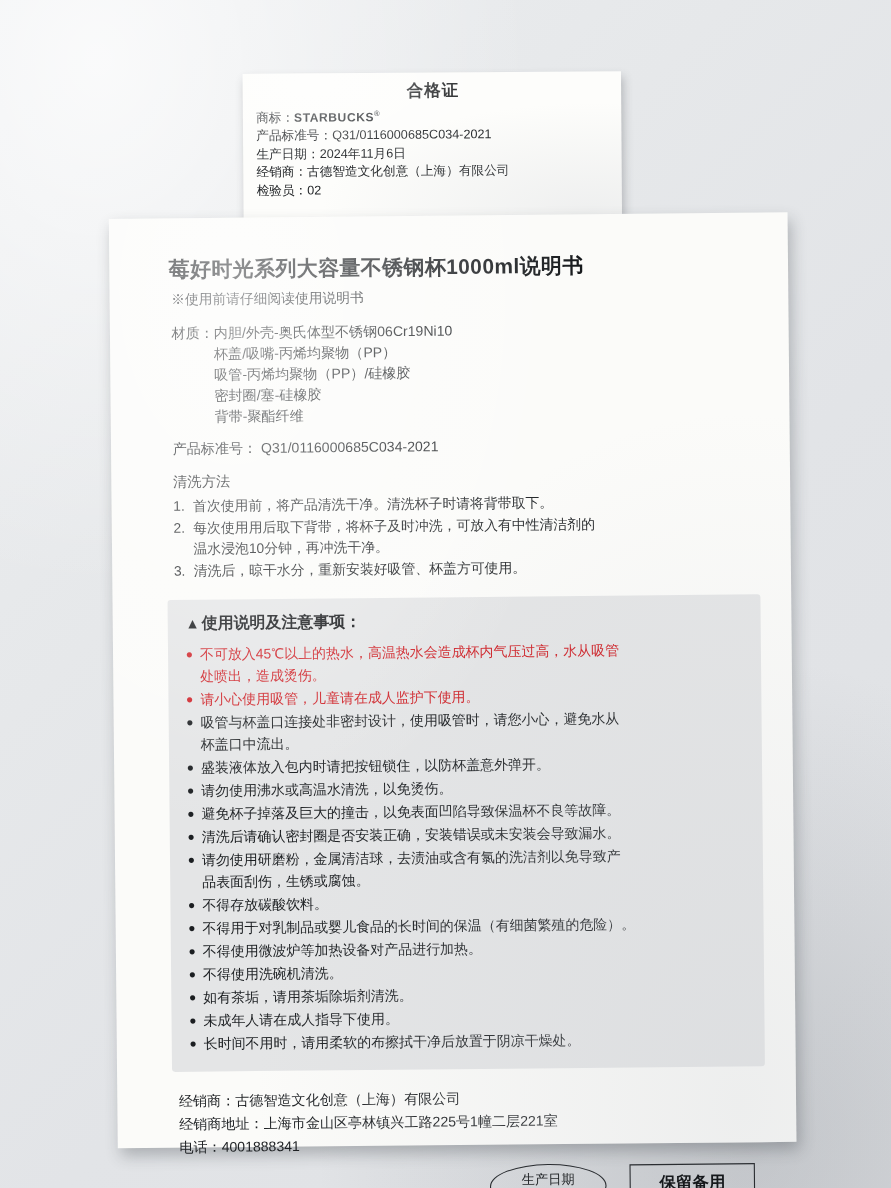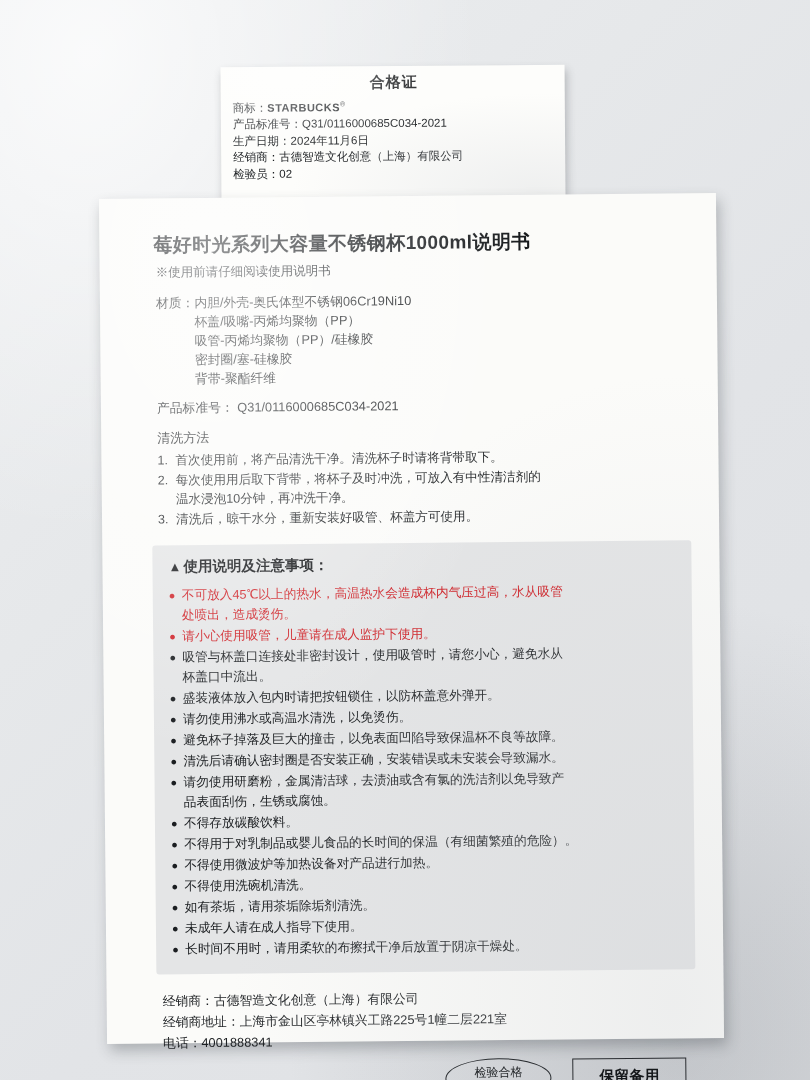--- a/index.html
+++ b/index.html
@@ -401,21 +401,21 @@
       </div>
 
       <div class="footer">
         <div>经销商：古德智造文化创意（上海）有限公司</div>
         <div>经销商地址：上海市金山区亭林镇兴工路225号1幢二层221室</div>
         <div>电话：4001888341</div>
       </div>
 
       <div class="stamp-row">
         <div class="qc-oval">
-          <div>检验合格</div>
+          <div>生产日期</div>
           <div class="qc-sub">QC</div>
         </div>
         <div class="keep-box">保留备用</div>
       </div>
     </div>
     <div class="sheen"></div>
   </div>
 </div>
 
 </body></html>

